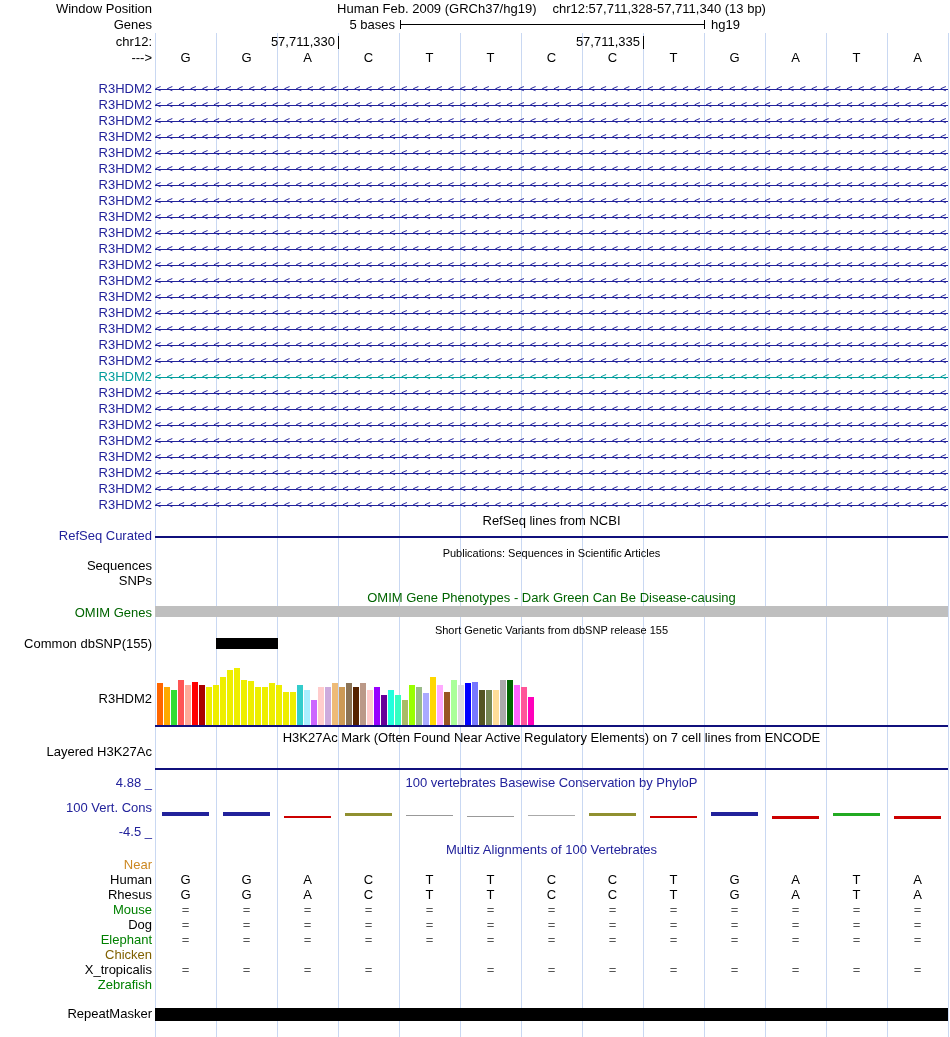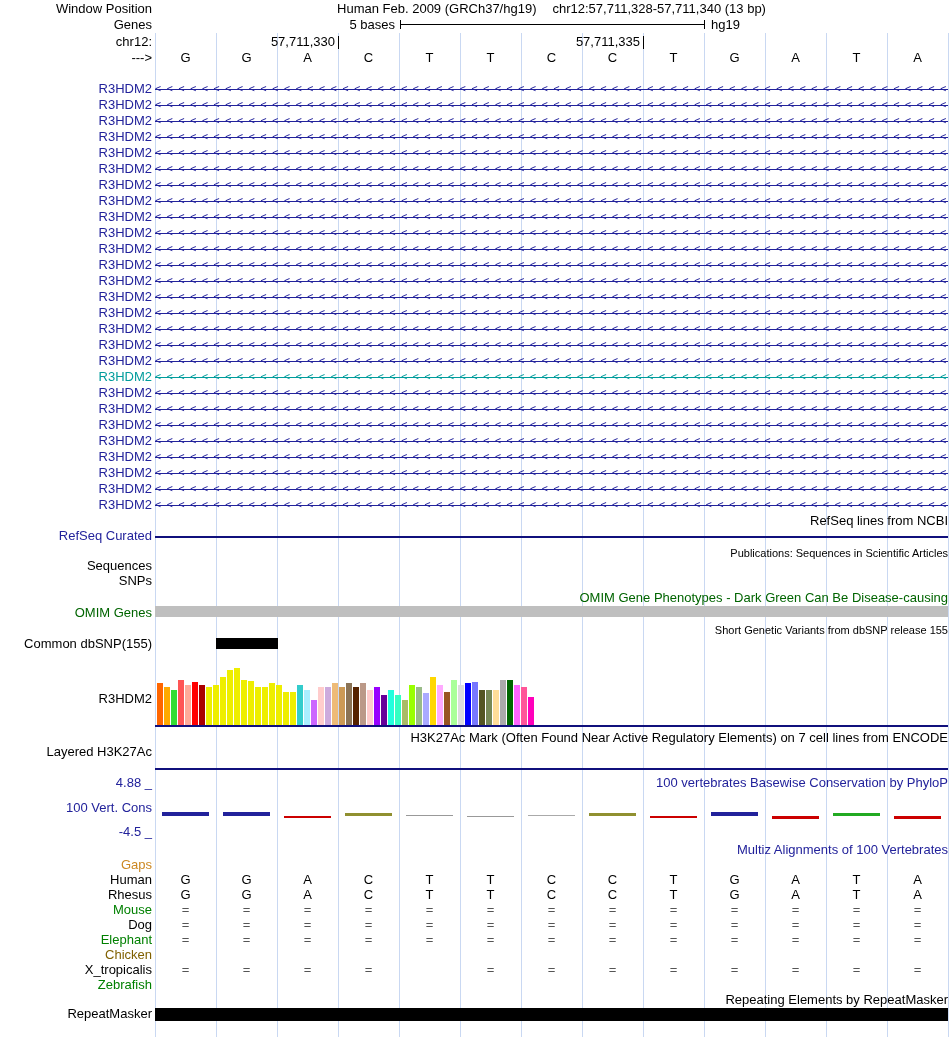--- a/index.html
+++ b/index.html
@@ -1,21 +1,21 @@
 <!DOCTYPE html>
 <html><head>
 <meta charset="utf-8">
 <style>
   html,body{margin:0;padding:0;}
   body{width:950px;height:1037px;background:#fff;font-family:"Liberation Sans","DejaVu Sans",sans-serif;position:relative;}
   #browser{position:absolute;top:0;left:0;width:950px;height:1037px;overflow:hidden;}
   .gridline{position:absolute;top:33px;bottom:0;width:1px;background:#c9d8f2;z-index:0;}
   .lbl{position:absolute;left:0;width:152px;height:16px;line-height:16px;text-align:right;font-size:13px;color:#000;white-space:nowrap;z-index:3;}
   .lbl.mz{height:15px;line-height:15px;}
-  .hdr{position:absolute;left:155px;width:793px;height:16px;line-height:16px;text-align:right;font-size:13px;color:#000;z-index:3;}
+  .hdr{position:absolute;left:155px;width:793px;height:16px;line-height:16px;text-align:center;font-size:13px;color:#000;z-index:3;}
   .hdr.small{font-size:11px;}
   .blue{color:#22229b;}
   .green{color:#006400;}
   .title-row{display:flex;justify-content:center;gap:16px;white-space:nowrap;}
   .scale-text{position:absolute;left:155px;width:240px;top:17px;height:16px;line-height:16px;text-align:right;font-size:13px;z-index:3;}
   .scale-bar{position:absolute;left:400px;top:20px;width:303px;height:9px;border-left:1px solid #000;border-right:1px solid #000;background:linear-gradient(to bottom,transparent 4px,#000 4px,#000 5px,transparent 5px);z-index:3;}
   .scale-asm{position:absolute;left:711px;top:17px;height:16px;line-height:16px;font-size:13px;z-index:3;}
   .coordtxt{position:absolute;top:34px;width:123px;height:16px;line-height:16px;text-align:right;font-size:13px;z-index:3;}
   .coordtick{position:absolute;top:36px;width:1px;height:13px;background:#000;z-index:3;}
   .basecell{position:absolute;width:61px;height:15px;line-height:15px;text-align:center;font-size:13px;color:#000;z-index:2;}
@@ -292,21 +292,21 @@
       <div class="consmark" style="left: 650px; top: 816px; height: 2px; background: rgb(204, 0, 0);"></div>
       <div class="consmark" style="left: 711px; top: 812px; height: 4px; background: rgb(34, 34, 155);"></div>
       <div class="consmark" style="left: 772px; top: 816px; height: 3px; background: rgb(204, 0, 0);"></div>
       <div class="consmark" style="left: 833px; top: 813px; height: 3px; background: rgb(34, 170, 34);"></div>
       <div class="consmark" style="left: 894px; top: 816px; height: 3px; background: rgb(204, 0, 0);"></div>
     </div>
   <div class="lbl blue" style="top:824px">-4.5 _</div>
 
   <div class="hdr blue" style="top:842px">Multiz Alignments of 100 Vertebrates</div>
   <div id="multiz-rows">
-      <div class="lbl mz" style="top: 857px; color: rgb(204, 136, 34);">Gaps</div>
+      <div class="lbl mz" style="top: 857px; color: rgb(204, 136, 34);">Near</div>
       <div class="lbl mz" style="top: 872px; color: rgb(0, 0, 0);">Human</div>
       <div class="basecell mz" style="left: 155px; top: 872px;">G</div>
       <div class="basecell mz" style="left: 216px; top: 872px;">G</div>
       <div class="basecell mz" style="left: 277px; top: 872px;">A</div>
       <div class="basecell mz" style="left: 338px; top: 872px;">C</div>
       <div class="basecell mz" style="left: 399px; top: 872px;">T</div>
       <div class="basecell mz" style="left: 460px; top: 872px;">T</div>
       <div class="basecell mz" style="left: 521px; top: 872px;">C</div>
       <div class="basecell mz" style="left: 582px; top: 872px;">C</div>
       <div class="basecell mz" style="left: 643px; top: 872px;">T</div>
@@ -380,16 +380,15 @@
       <div class="basecell mz eq" style="left: 521px; top: 962px;">=</div>
       <div class="basecell mz eq" style="left: 582px; top: 962px;">=</div>
       <div class="basecell mz eq" style="left: 643px; top: 962px;">=</div>
       <div class="basecell mz eq" style="left: 704px; top: 962px;">=</div>
       <div class="basecell mz eq" style="left: 765px; top: 962px;">=</div>
       <div class="basecell mz eq" style="left: 826px; top: 962px;">=</div>
       <div class="basecell mz eq" style="left: 887px; top: 962px;">=</div>
       <div class="lbl mz" style="top: 977px; color: rgb(0, 128, 0);">Zebrafish</div>
     </div>
 
-  <div class="hdr" style="top:992px">Repeating Elements by RepeatMasker</div>
   <div class="lbl" style="top:1006px">RepeatMasker</div>
   <div class="rmsk-bar"></div>
 </div>
 
 </body></html>

